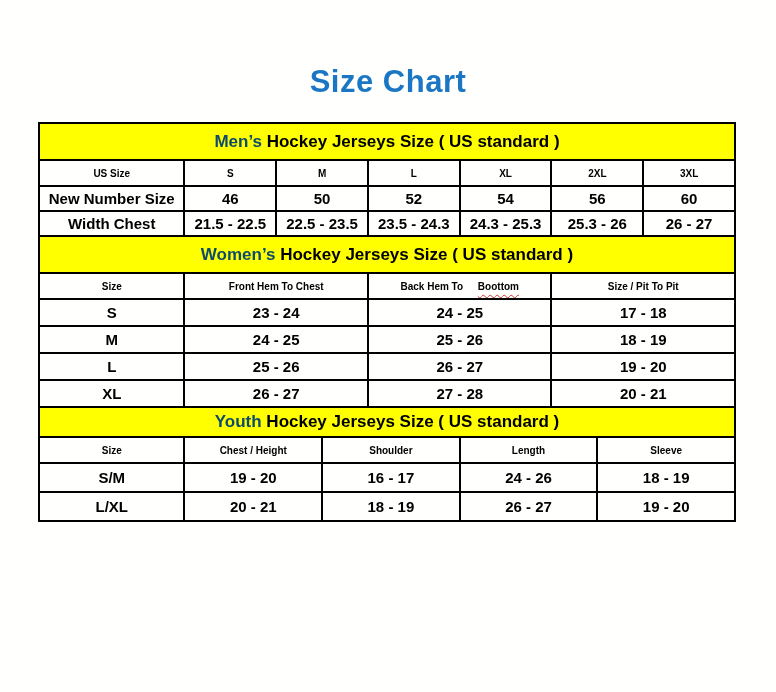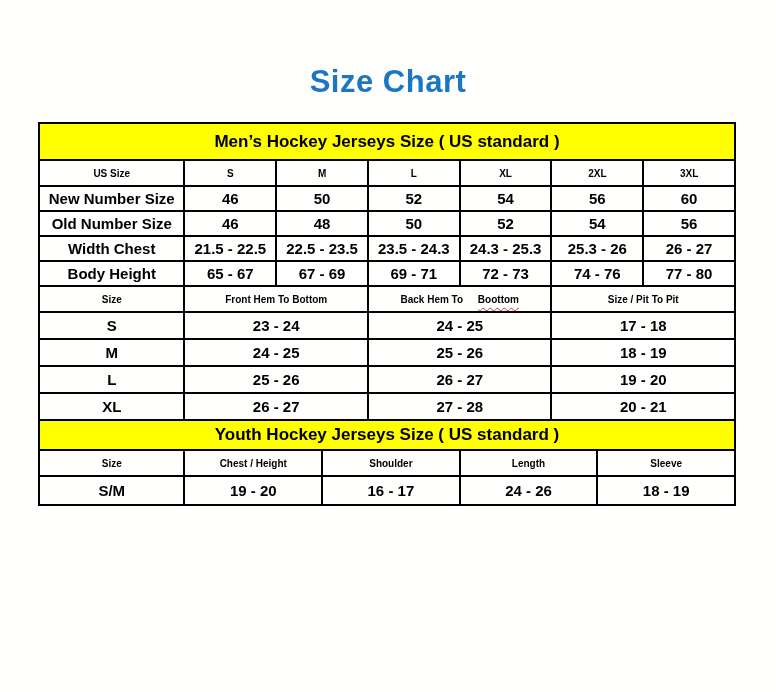--- a/index.html
+++ b/index.html
@@ -41,21 +41,21 @@
     padding: 0 2px;
     overflow: hidden;
     white-space: nowrap;
   }
   .banner-cell {
     background: #ffff00;
     font-size: 17px;
     height: 35px;
   }
   .t-youth .banner-cell { height: 28px; margin-left: 28px; }
-  .banner-hl { color: #000000; }
+  .banner-hl { color: #0c4a6e; }
   .col-head { font-size: 10px; height: 24px; }
   .size-table td { font-size: 15px; }
   .t-mens  td { height: 23px; }
   .t-womens td { height: 25px; }
   .t-youth td { height: 27px; }
   .wavy {
     text-decoration-line: underline;
     text-decoration-style: wavy;
     text-decoration-color: #d03535;
     text-decoration-thickness: 1px;
@@ -98,59 +98,44 @@
           <tr>
             <td>New Number Size</td>
             <td>46</td>
             <td>50</td>
             <td>52</td>
             <td>54</td>
             <td>56</td>
             <td>60</td>
           </tr>
           <tr>
-            <td>Old Number Size</td>
-            <td>46</td>
-            <td>48</td>
-            <td>50</td>
-            <td>52</td>
-            <td>54</td>
-            <td>56</td>
-          </tr>
-          <tr>
             <td>Width Chest</td>
             <td>21.5 - 22.5</td>
             <td>22.5 - 23.5</td>
             <td>23.5 - 24.3</td>
             <td>24.3 - 25.3</td>
             <td>25.3 - 26</td>
             <td>26 - 27</td>
           </tr>
-          <tr>
-            <td>Body Height</td>
-            <td>65 - 67</td>
-            <td>67 - 69</td>
-            <td>69 - 71</td>
-            <td>72 - 73</td>
-            <td>74 - 76</td>
-            <td>77 - 80</td>
-          </tr>
         </tbody>
       </table>
       <table class="size-table t-womens">
         <colgroup>
           <col style="width: 20.9%;">
           <col>
           <col>
           <col>
         </colgroup>
         <thead>
           <tr>
+            <th colspan="4" class="banner-cell"><span class="banner-hl">Women’s</span><span> Hockey Jerseys Size ( US standard )</span></th>
+          </tr>
+          <tr>
             <th class="col-head">Size</th>
-            <th class="col-head">Front Hem To Bottom</th>
+            <th class="col-head">Front Hem To Chest</th>
             <th class="col-head"><span>Back Hem To </span><span class="wavy">Boottom</span></th>
             <th class="col-head">Size / Pit To Pit</th>
           </tr>
         </thead>
         <tbody>
           <tr>
             <td>S</td>
             <td>23 - 24</td>
             <td>24 - 25</td>
             <td>17 - 18</td>
@@ -195,17 +180,24 @@
             <th class="col-head">Sleeve</th>
           </tr>
         </thead>
         <tbody>
           <tr>
             <td>S/M</td>
             <td>19 - 20</td>
             <td>16 - 17</td>
             <td>24 - 26</td>
             <td>18 - 19</td>
+          </tr>
+          <tr>
+            <td>L/XL</td>
+            <td>20 - 21</td>
+            <td>18 - 19</td>
+            <td>26 - 27</td>
+            <td>19 - 20</td>
           </tr>
         </tbody>
       </table>
     </div>
 </div>
 
 </body></html>

